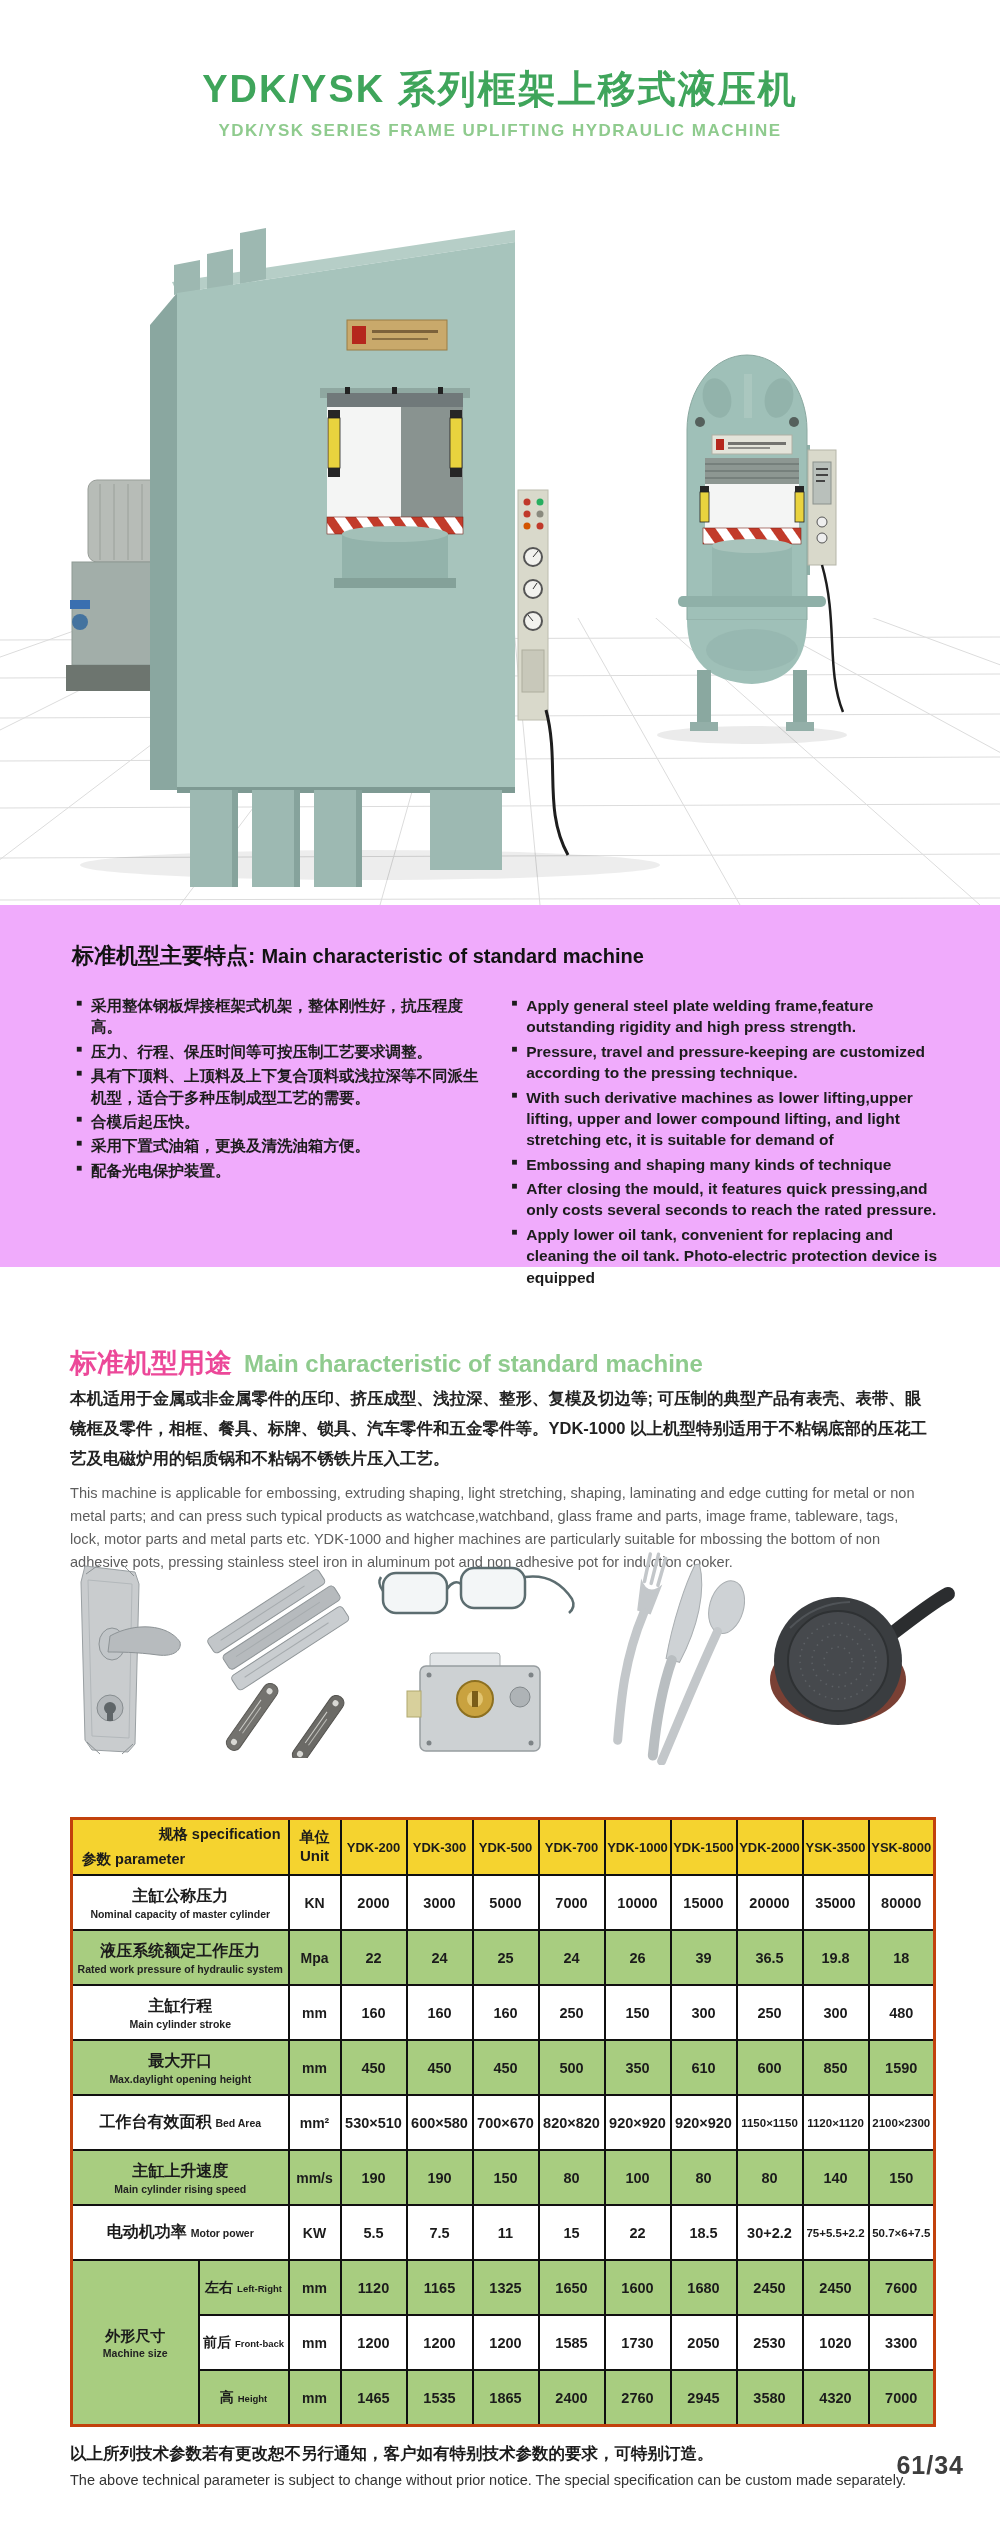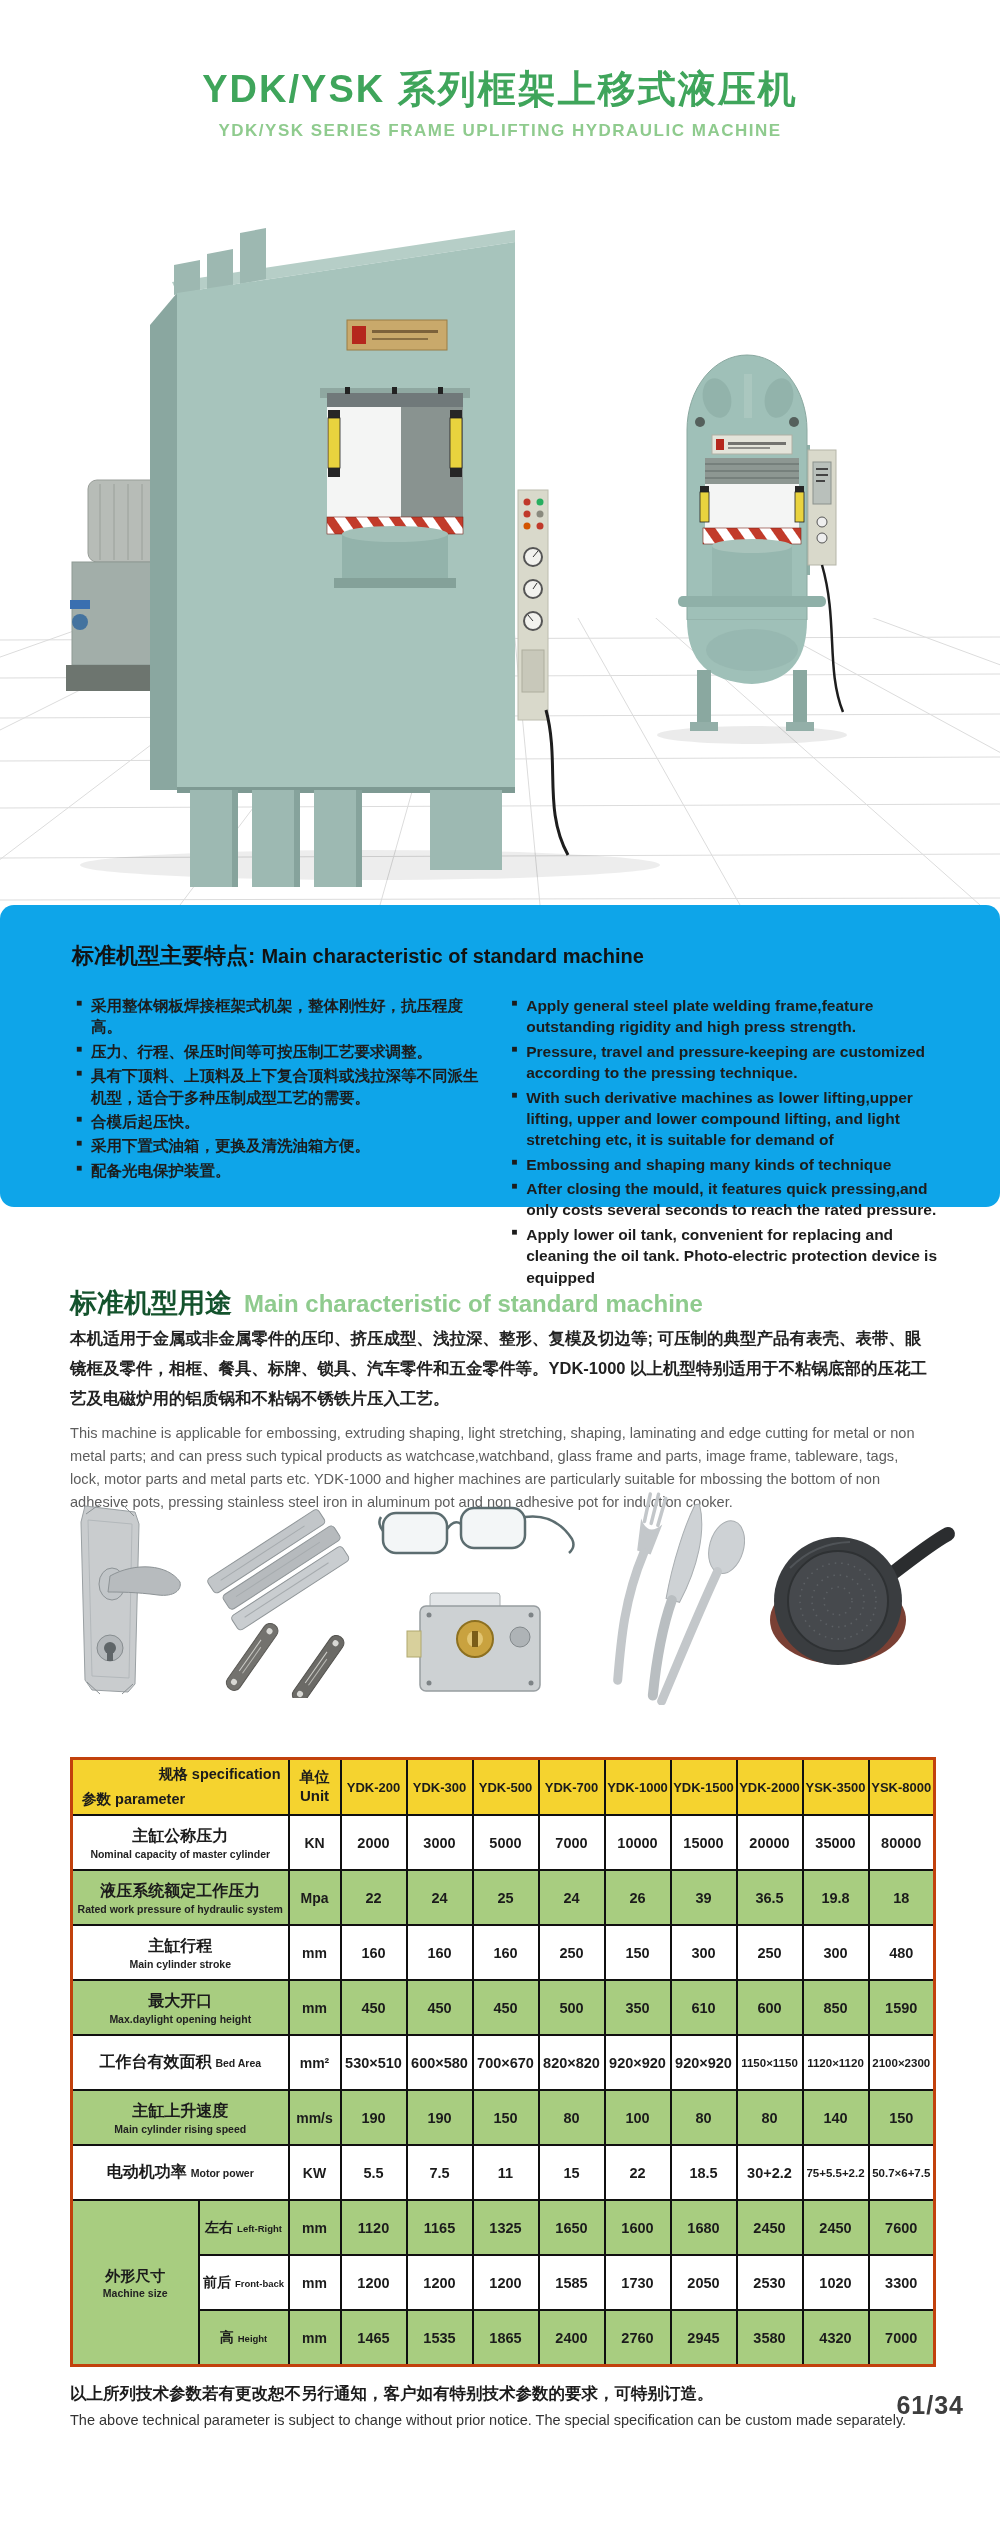--- a/index.html
+++ b/index.html
@@ -9,34 +9,34 @@
   
   .hdr{height:150px;box-sizing:border-box;padding-top:58px;text-align:center;}
   .hdr h1{margin:8px;font-size:38px;line-height:46px;font-weight:bold;color:#3fa55b;letter-spacing:2px;}
   .hdr .sub{margin-top:9px;font-size:17px;font-weight:bold;color:#8fcb8e;letter-spacing:1.5px;}
 
   
   .stage{position:relative;width:1000px;height:755px;}
   .stage svg{display:block;}
 
   
-  .features{height:302px;box-sizing:border-box;background:#0ea5e9;padding:36px 50px 0 72px;border-radius:14px;}
+  .features{height:362px;box-sizing:border-box;background:#f0abfc;padding:36px 50px 0 72px;}
   .features h2{margin:0;font-size:22px;color:#121212;font-weight:bold;}
   .features h2 .en{font-size:20px;}
   .fcols{display:flex;margin-top:20px;}
   ul.blist{list-style:none;margin:4px;padding:0;font-size:15.5px;font-weight:bold;color:#1c1c1c;line-height:1.38;}
   ul.blist.zh{width:408px;margin-right:28px;}
   ul.blist.en{width:440px;}
   ul.blist li{position:relative;padding-left:15px;margin-bottom:3px;}
   ul.blist li::before{content:"■";position:absolute;left:0;top:1px;font-size:10px;}
 
   
   .usage{height:283px;box-sizing:border-box;padding:80px 70px 0 70px;}
   h2.sec{margin:0;font-size:27px;line-height:32px;}
-  h2.sec .zh{color:#14532d;font-weight:bold;font-family:Liberation Mono, monospace;}
+  h2.sec .zh{color:#ec4899;font-weight:bold;font-family:Liberation Mono, monospace;}
   h2.sec .en{color:#8fcb8e;font-weight:bold;font-size:24px;margin-left:12px;}
   .usage .zhp{margin:2px 0 0;font-size:16.5px;font-weight:bold;color:#222;line-height:1.82;}
   .usage .enp{margin:9px 0 0;font-size:14.6px;color:#5d5d5d;line-height:1.58;}
 
   
   .products{height:215px;box-sizing:border-box;padding:4px 40px 0;display:flex;align-items:center;justify-content:space-between;}
   .pitem{flex:0 0 auto;}
 
   
   .specs{box-sizing:border-box;padding:40px 0 0 70px;}

